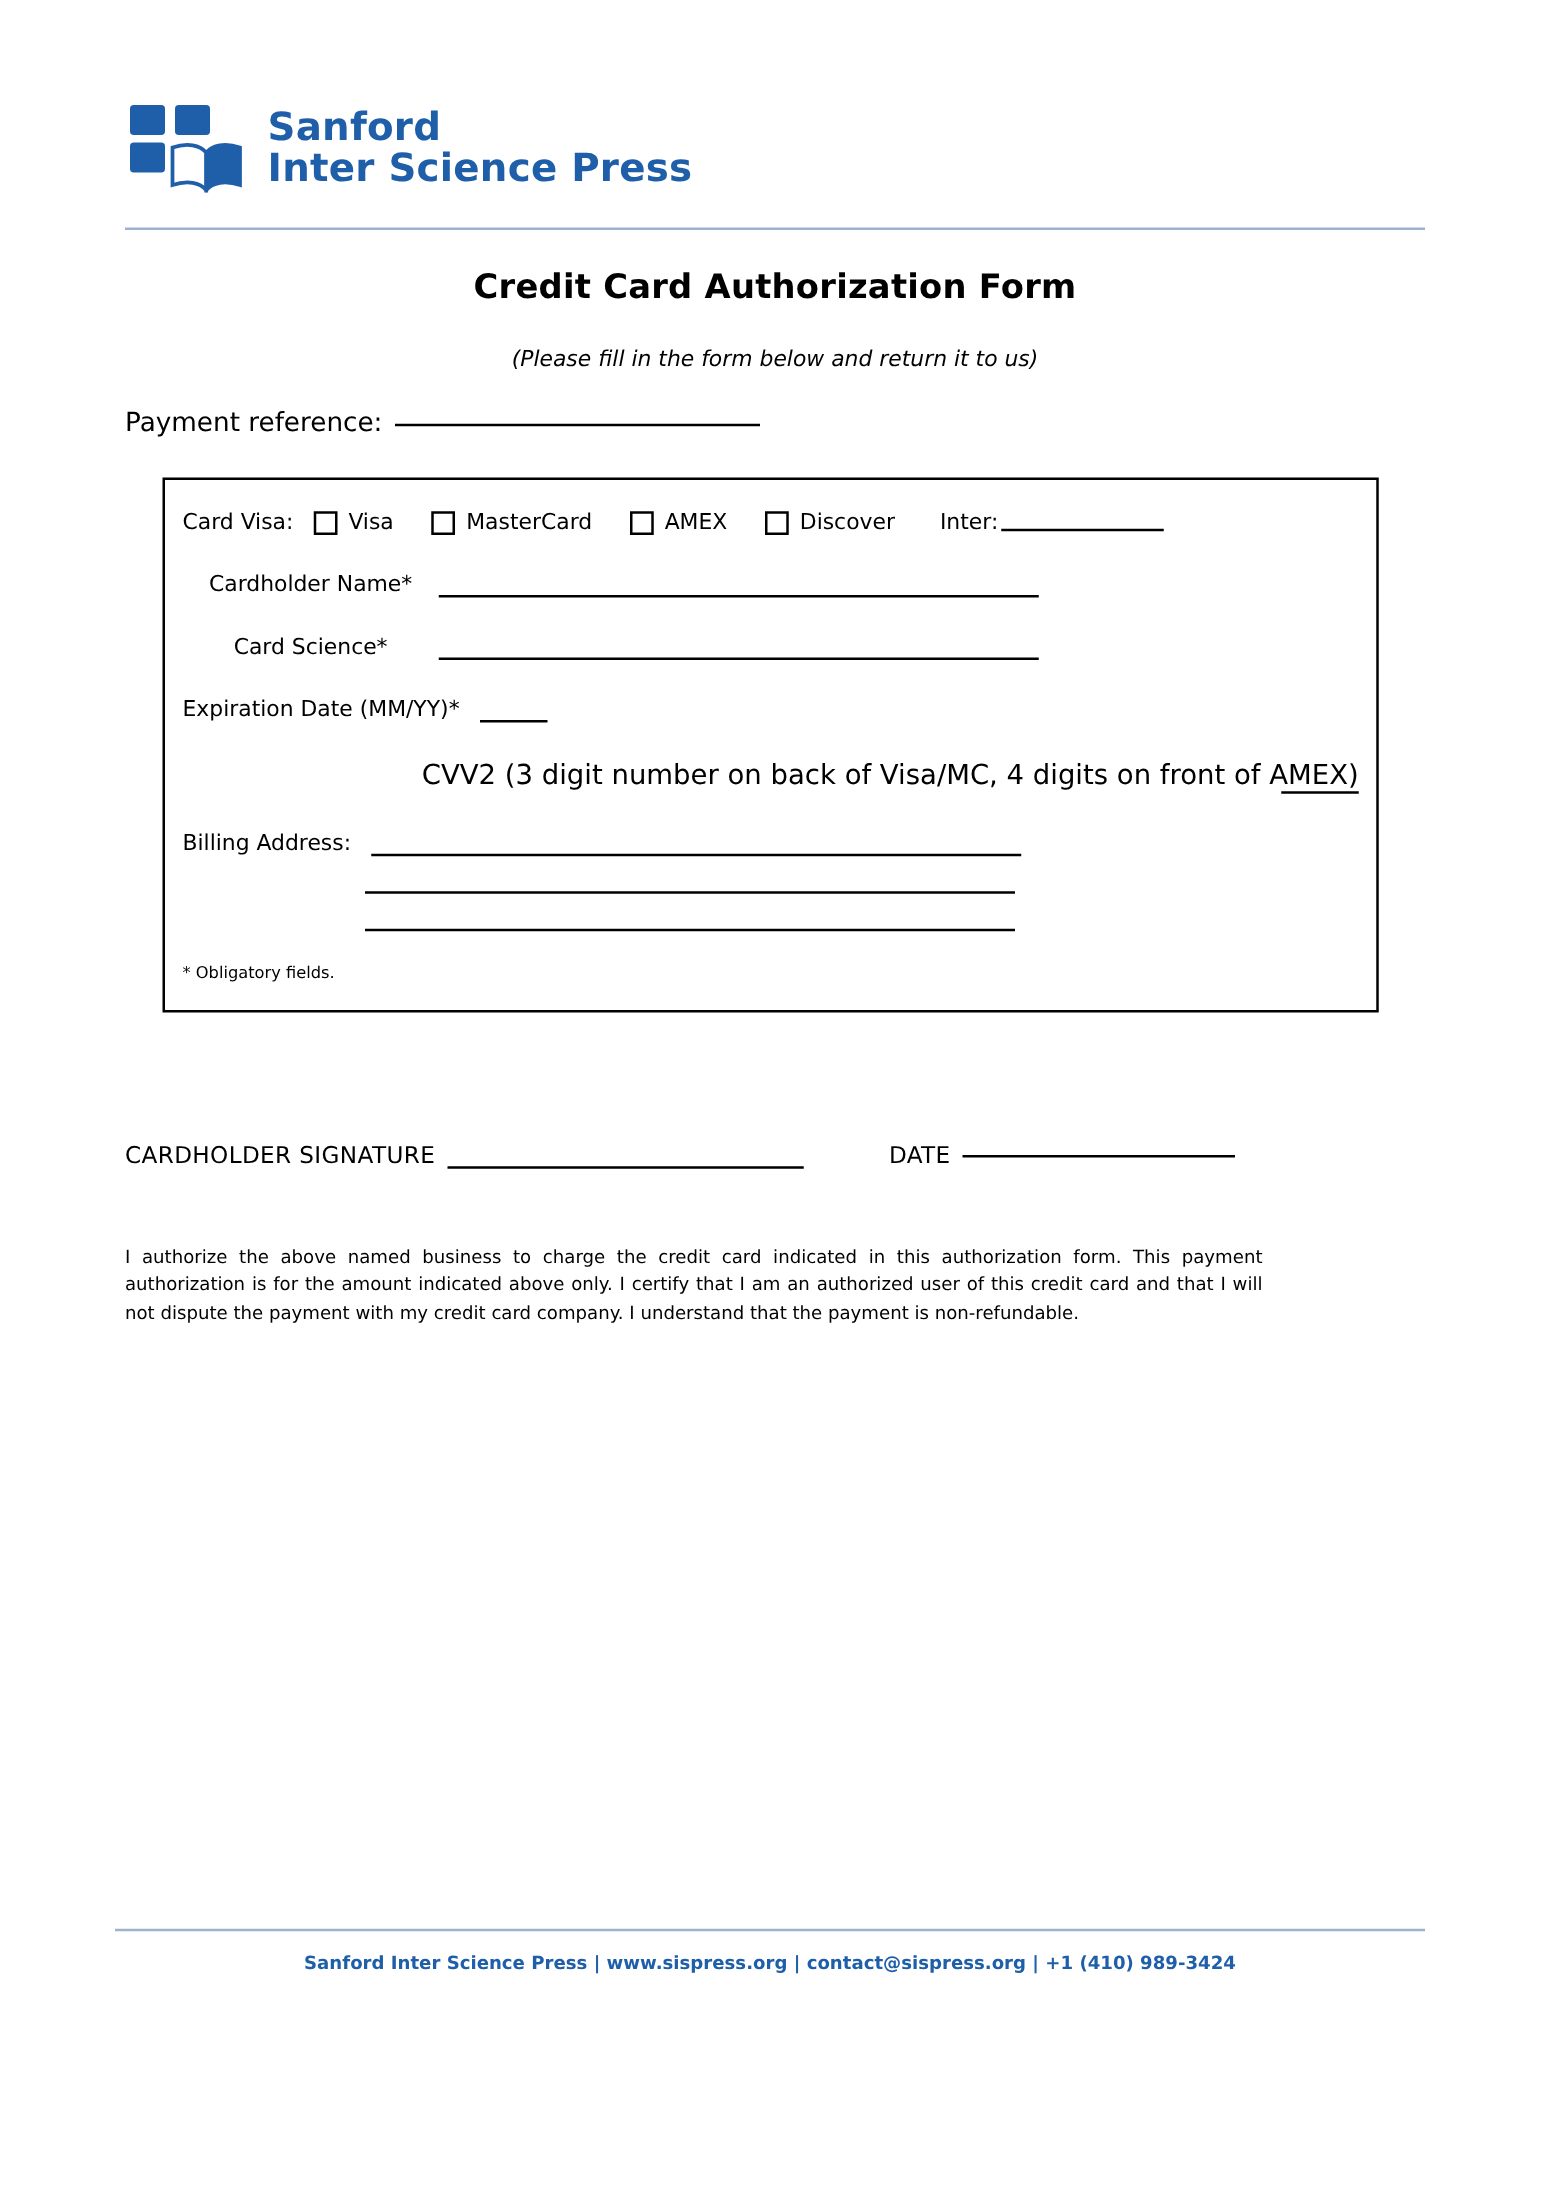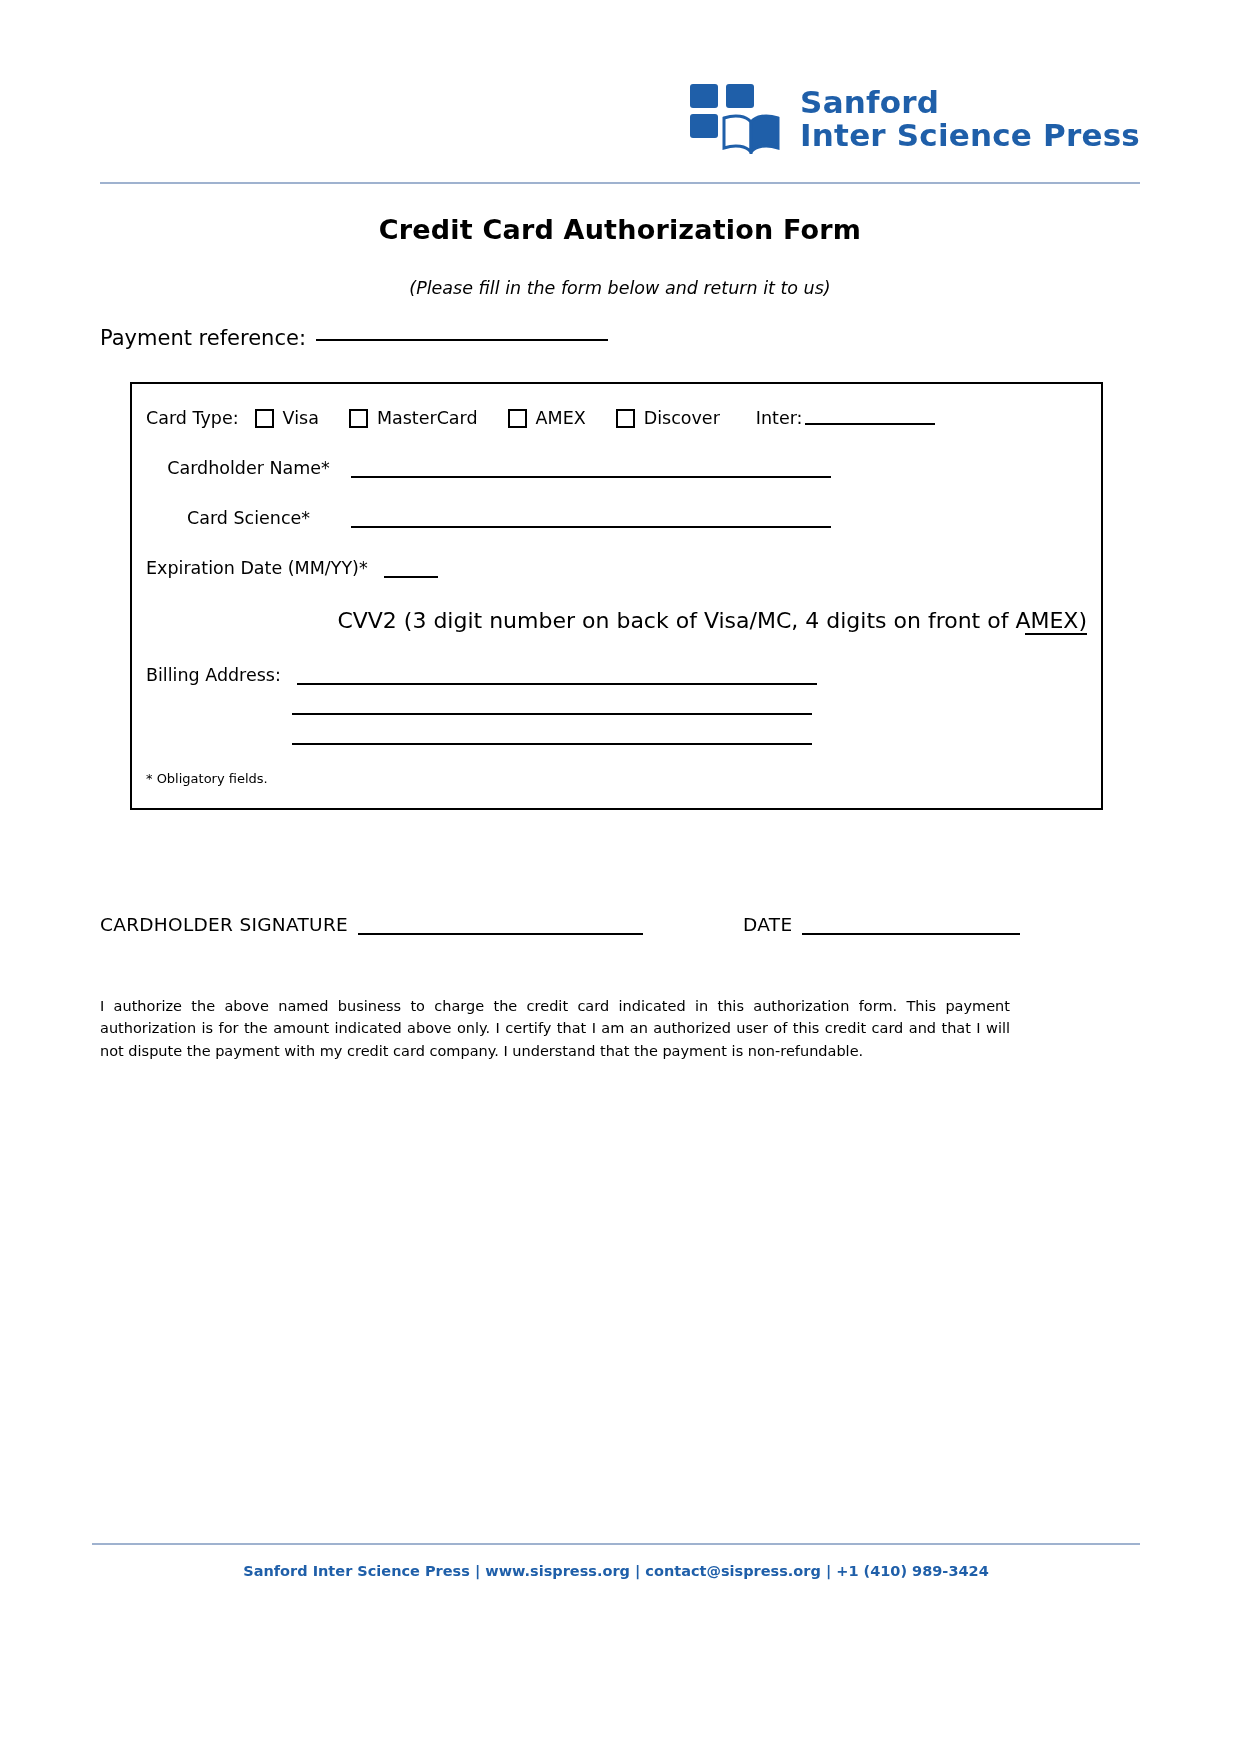--- a/index.html
+++ b/index.html
@@ -21,21 +21,21 @@
     width: 1240px;
     height: 1754px;
     box-sizing: border-box;
     padding: 0 100px;
   }
 
   
   .header {
     padding-top: 82px;
     display: flex;
-    justify-content: flex-end;
+    justify-content: flex-start;
     align-items: center;
   }
   .logo-wrap {
     display: flex;
     align-items: center;
     gap: 18px;
   }
   .logo-mark {
     width: 96px;
     height: 74px;
@@ -175,21 +175,21 @@
 
   
   .sig-row {
     display: flex;
     align-items: flex-end;
     margin-top: 104px;
     font-size: 18.5px;
     letter-spacing: 0.3px;
   }
   .u-sig  { width: 285px; margin-left: 10px; }
-  .sig-date { margin-left: 100px; display: flex; align-items: flex-end; }
+  .sig-date { margin-left: 68px; display: flex; align-items: center; }
   .u-date { width: 218px; margin-left: 10px; }
 
   
   .legal {
     margin-top: 60px;
     font-size: 14.5px;
     line-height: 1.55;
     text-align: justify;
     width: 910px;
   }
@@ -244,21 +244,21 @@
 
 
   <div class="payref">
     <span>Payment reference:</span><span class="fill-line u-payref"></span>
   </div>
 
   <div class="card-box">
     <div class="box-inner">
 
       <div class="cardtype-row">
-        <span class="ct-label">Card Type:</span>
+        <span class="ct-label">Card Visa:</span>
 
         <span class="ct-opt">
           <span class="cb"></span>
           <span>Visa</span>
         </span>
 
         <span class="ct-opt">
           <span class="cb"></span>
           <span>MasterCard</span>
         </span>

